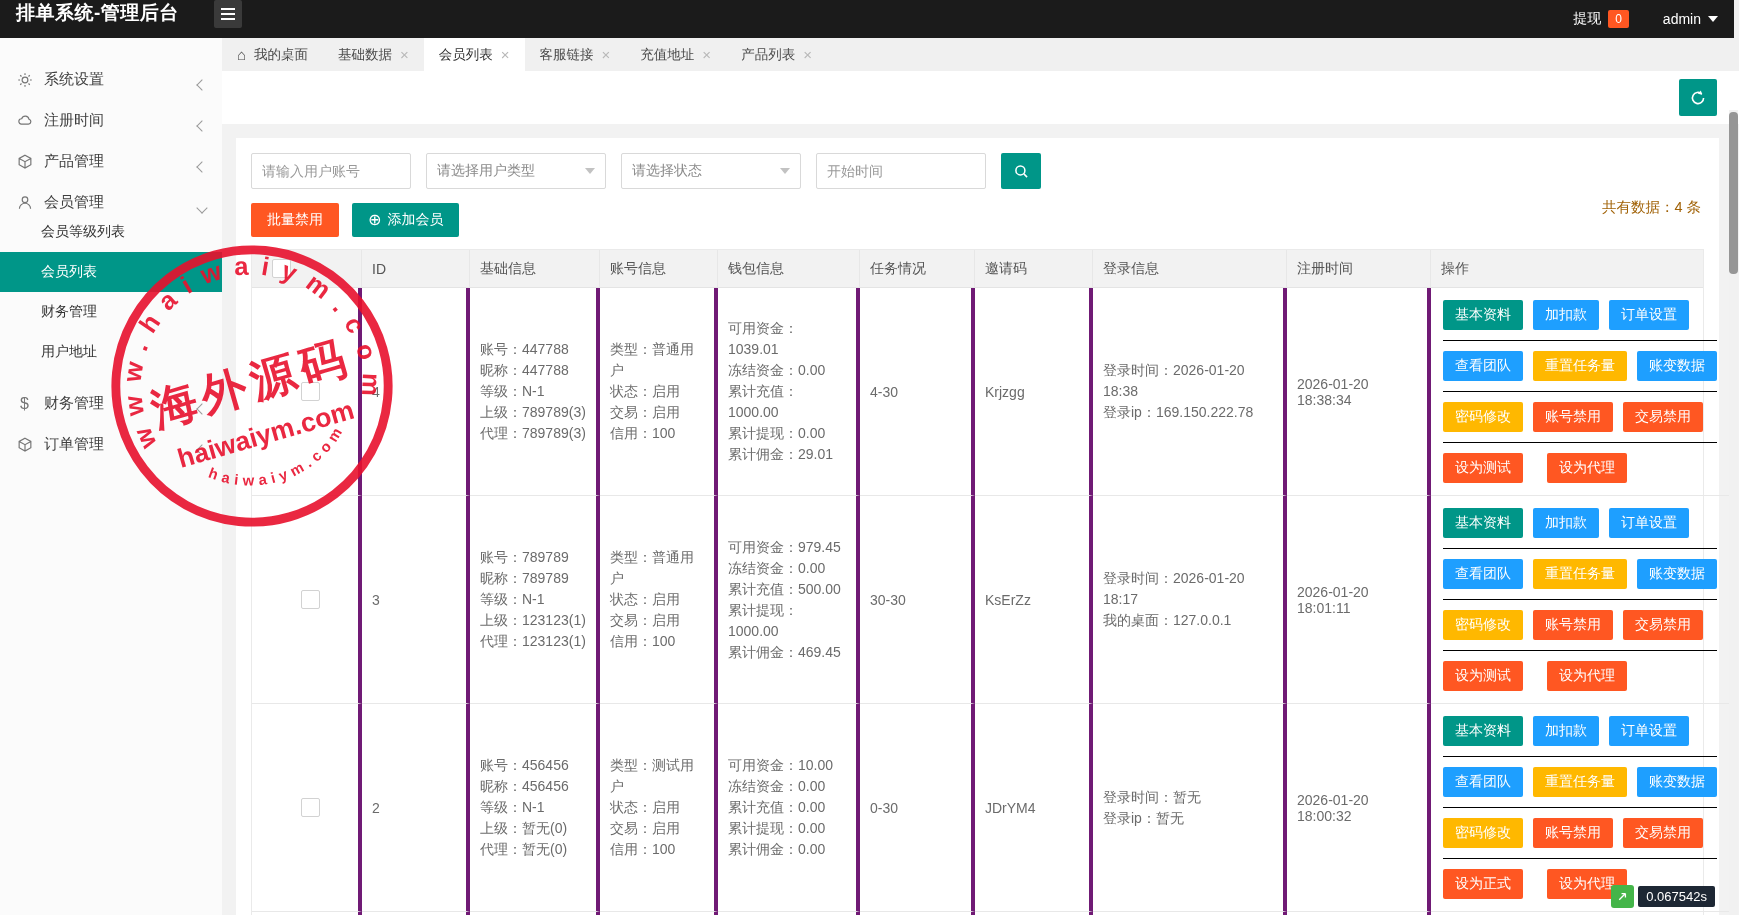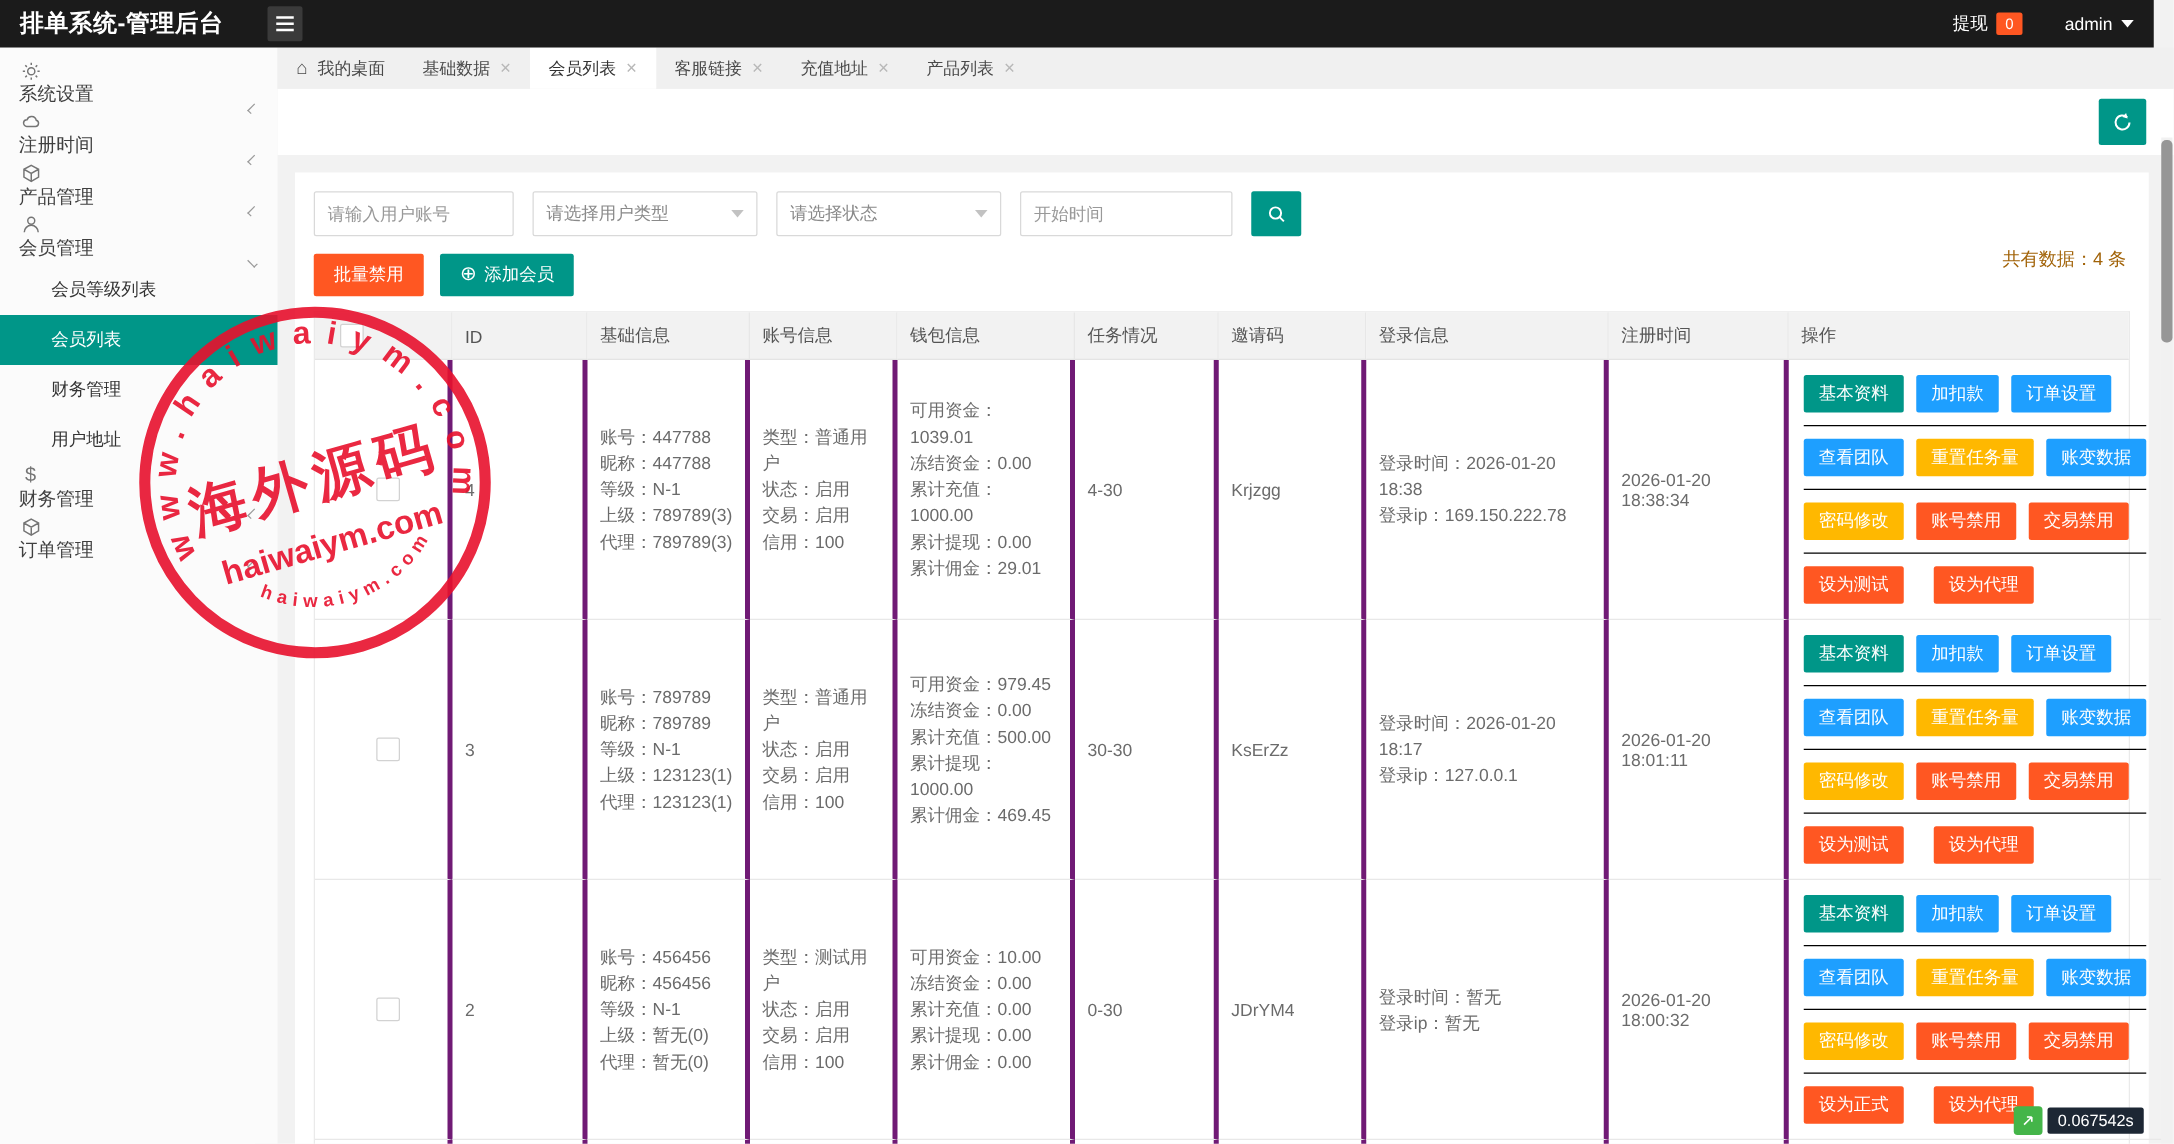--- a/index.html
+++ b/index.html
@@ -1,32 +1,32 @@
 <!DOCTYPE html>
 <html><head>
 <meta charset="utf-8">
 <style>
   html,body{margin:0;padding:0;}
   body{width:1739px;height:915px;overflow:hidden;position:relative;background:#f2f2f2;
        font-family:"Liberation Sans","DejaVu Sans",sans-serif;}
   
-  .hdr{position:absolute;top:0;left:0;right:16px;height:38px;background:#1b1b1b;color:#fff;
-       display:flex;align-items:center;z-index:30;}
+  .hdr{position:absolute;top:0;left:0;right:5px;height:38px;background:#1b1b1b;color:#fff;
+       display:flex;z-index:30;}
   .brand{width:184px;padding-left:16px;font-size:19px;font-weight:bold;letter-spacing:.5px;white-space:nowrap;}
   .hamburger{width:28px;height:28px;background:#3a3a3a;border-radius:2px;display:flex;flex-direction:column;
        justify-content:center;align-items:center;gap:3px;cursor:pointer;margin-left:14px;}
   .hamburger i{display:block;width:14px;height:2px;background:#fff;}
   .hdr-right{margin-left:auto;display:flex;align-items:center;padding-right:16px;font-size:14px;gap:34px;}
   .withdraw{display:flex;align-items:center;gap:7px;cursor:pointer;}
   .badge{background:#FF5722;color:#fff;border-radius:2px;padding:2px 7px;font-size:12px;line-height:14px;}
   .userbox{display:flex;align-items:center;gap:7px;cursor:pointer;}
   .caret{width:0;height:0;border-left:5px solid transparent;border-right:5px solid transparent;border-top:6px solid #fff;}
   
   .side{position:absolute;top:38px;left:0;bottom:0;width:222px;background:#fbfbfb;z-index:5;padding-top:10px;}
-  .s-item{height:41px;display:flex;align-items:flex-start;padding:0 16px 0 15px;color:#3f3f3f;font-size:15px;cursor:pointer;flex-direction:column;}
+  .s-item{height:41px;display:flex;align-items:flex-end;padding:0 16px 0 15px;color:#3f3f3f;font-size:15px;cursor:pointer;}
   .s-item .ic{width:19px;height:19px;margin-right:10px;display:flex;align-items:center;justify-content:center;color:#757575;}
   .s-item .ic svg{width:18px;height:18px;stroke:#757575;fill:none;stroke-width:1.3;}
   .dollar{font-size:16px;color:#757575;}
   .chev{width:7px;height:7px;border-right:1.5px solid #9a9a9a;border-bottom:1.5px solid #9a9a9a;
         display:inline-block;margin-left:auto;}
   .chev.left{transform:rotate(135deg);}
   .chev.down{transform:rotate(45deg);}
   .s-sub{height:40px;display:flex;align-items:center;padding-left:41px;font-size:14px;color:#333;cursor:pointer;}
   .s-sub.active{background:#009688;color:#fff;}
   
@@ -335,21 +335,21 @@
             <div class="line">可用资金：979.45</div>
             <div class="line">冻结资金：0.00</div>
             <div class="line">累计充值：500.00</div>
             <div class="line">累计提现：1000.00</div>
             <div class="line">累计佣金：469.45</div>
           </div>
     <div class="td">30-30</div>
     <div class="td">KsErZz</div>
     <div class="td lines">
             <div class="line">登录时间：2026-01-20 18:17</div>
-            <div class="line">登录ip：127.0.0.1</div>
+            <div class="line">我的桌面：127.0.0.1</div>
           </div>
     <div class="td">2026-01-20 18:01:11</div>
     <div class="td col-ops">
             <div class="op-row">
               <span class="op-btn" style="background: rgb(0, 150, 136);">基本资料</span>
               <span class="op-btn" style="background: rgb(30, 159, 255);">加扣款</span>
               <span class="op-btn" style="background: rgb(30, 159, 255);">订单设置</span>
             </div>
             <div class="op-row">
               <span class="op-btn" style="background: rgb(30, 159, 255);">查看团队</span>

